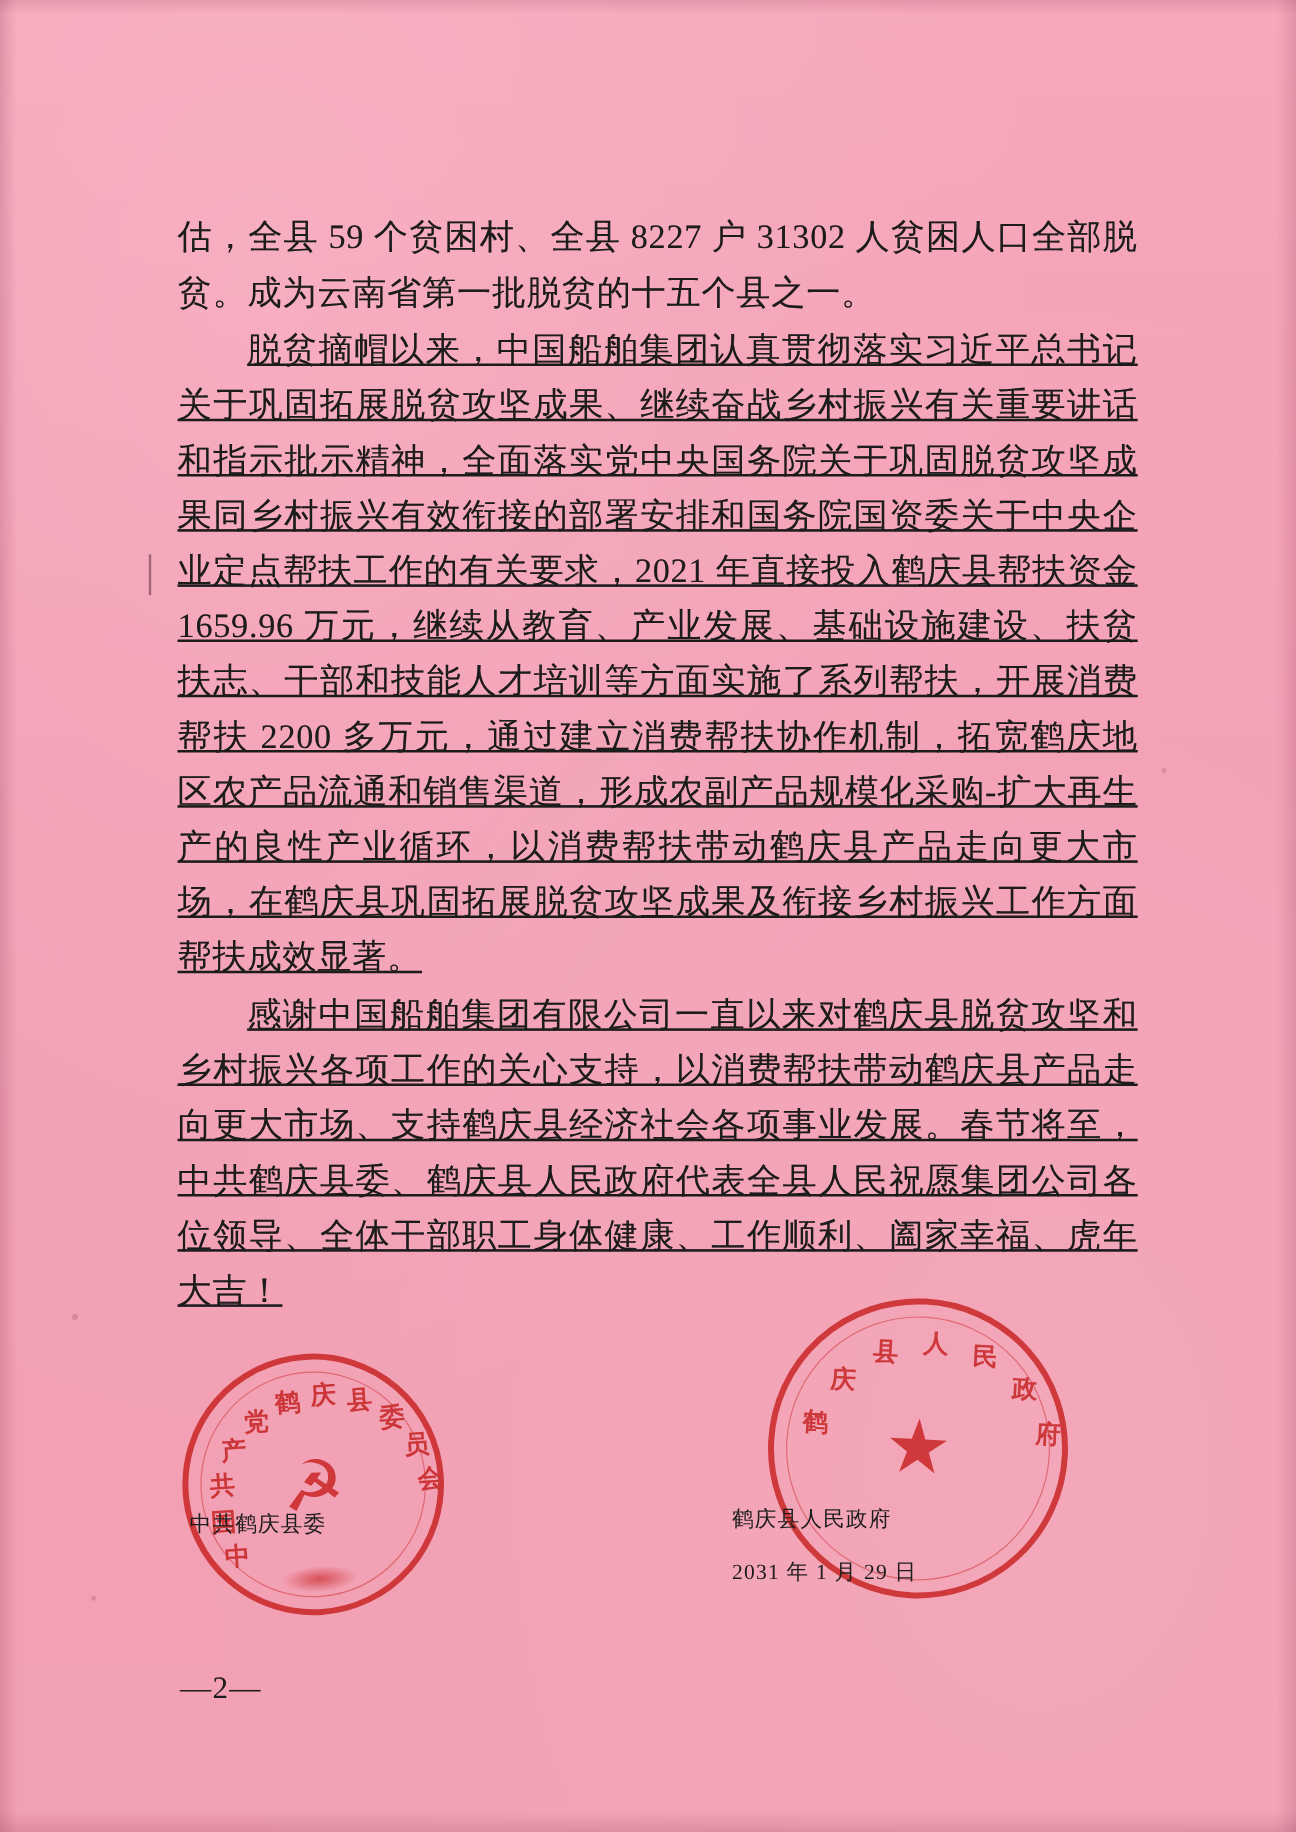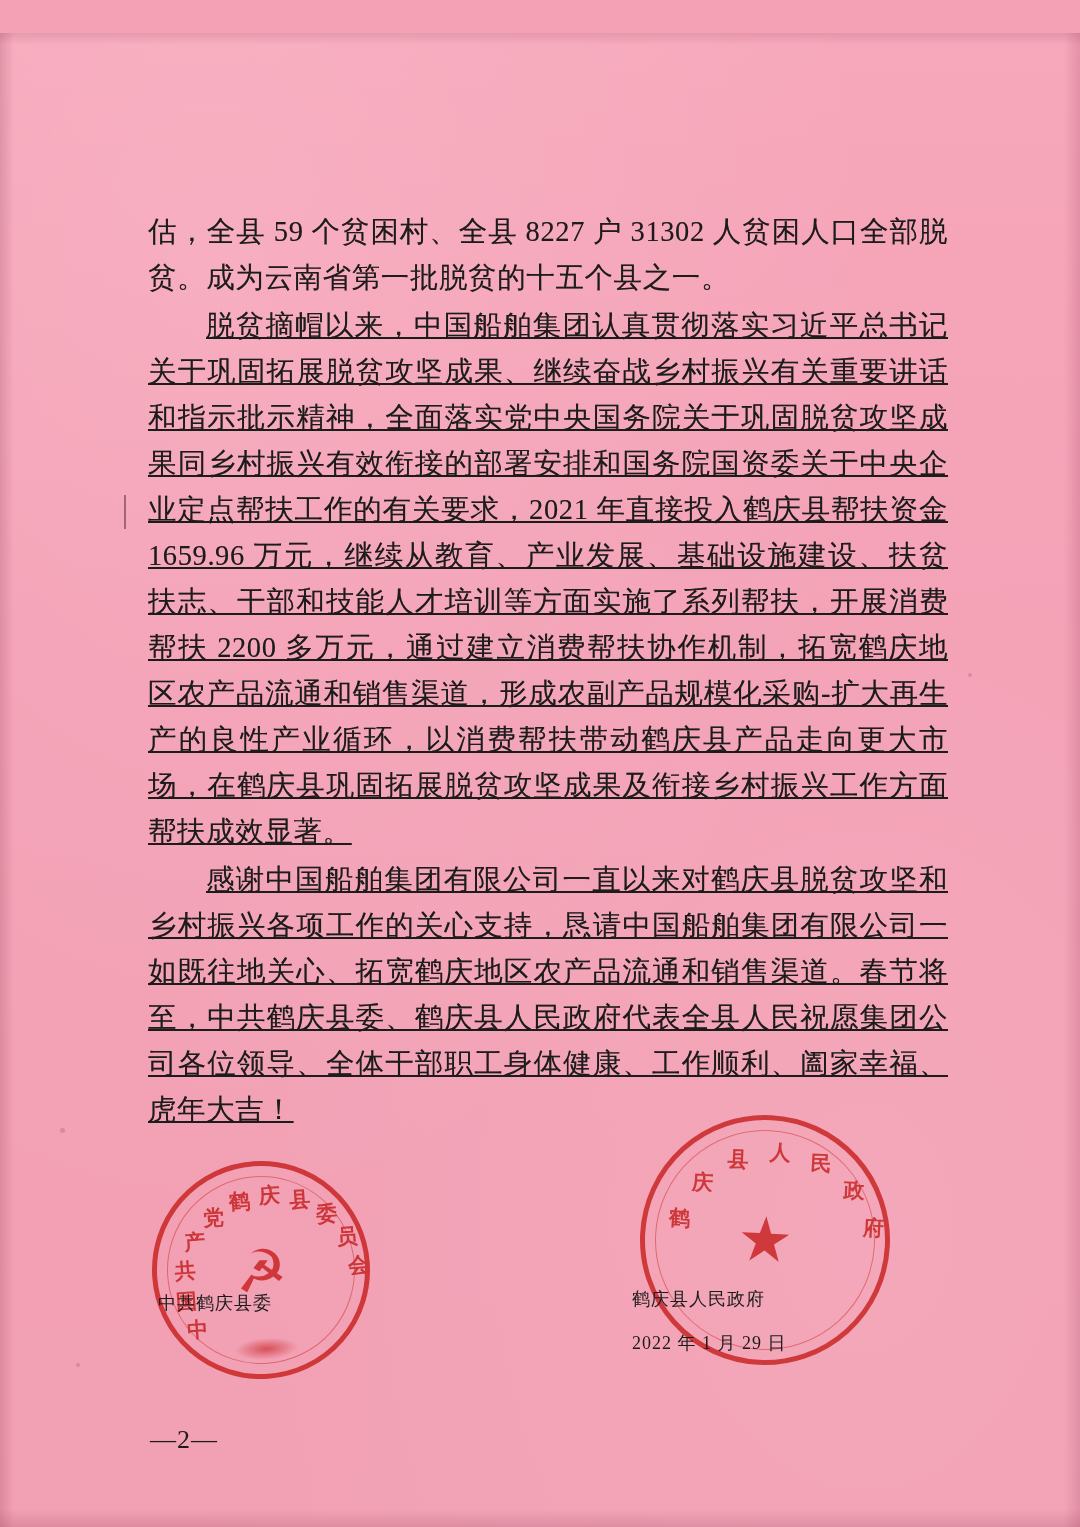--- a/index.html
+++ b/index.html
@@ -14,21 +14,20 @@
     overflow: hidden;
     position: relative;
   }
   .page {
     position: absolute;
     inset: 0;
     background:
       radial-gradient(ellipse at 20% 15%, rgba(255,255,255,0.10), rgba(255,255,255,0) 55%),
       radial-gradient(ellipse at 80% 80%, rgba(255,255,255,0.08), rgba(255,255,255,0) 60%),
       linear-gradient(180deg, #f7a8bb 0%, #f4a0b5 40%, #f2a0b3 100%);
-    margin-top: 33px;
   }
   .paper-edge-left {
     position: absolute;
     left: 0; top: 0; bottom: 0;
     width: 14px;
     background: linear-gradient(90deg, rgba(120,30,60,0.18), rgba(120,30,60,0.0));
     pointer-events: none;
   }
   .paper-edge-right {
     position: absolute;
@@ -167,21 +166,21 @@
     color: #1c1c1c;
     letter-spacing: 1px;
     font-family: "Liberation Serif", serif;
     font-weight: 500;
   }
   .sig-party {
     left: 158px;
     top: 1248px;
   }
   .sig-gov {
-    left: 632px;
+    left: 610px;
     top: 1244px;
   }
 
   .page-number {
     position: absolute;
     left: 150px;
     top: 1392px;
     font-size: 26px;
     color: #1c1c1c;
     letter-spacing: 1px;
@@ -205,21 +204,21 @@
 
   <div class="speck" style="left:60px;top:1095px;width:5px;height:5px;"></div>
   <div class="speck" style="left:76px;top:1330px;width:4px;height:4px;"></div>
   <div class="speck" style="left:968px;top:640px;width:4px;height:4px;"></div>
 
   <div class="mark-left"></div>
 
   <div class="content">
     <p class="para">估，全县 59 个贫困村、全县 8227 户 31302 人贫困人口全部脱贫。成为云南省第一批脱贫的十五个县之一。</p>
     <p class="para indent">脱贫摘帽以来，中国船舶集团认真贯彻落实习近平总书记关于巩固拓展脱贫攻坚成果、继续奋战乡村振兴有关重要讲话和指示批示精神，全面落实党中央国务院关于巩固脱贫攻坚成果同乡村振兴有效衔接的部署安排和国务院国资委关于中央企业定点帮扶工作的有关要求，2021 年直接投入鹤庆县帮扶资金 1659.96 万元，继续从教育、产业发展、基础设施建设、扶贫扶志、干部和技能人才培训等方面实施了系列帮扶，开展消费帮扶 2200 多万元，通过建立消费帮扶协作机制，拓宽鹤庆地区农产品流通和销售渠道，形成农副产品规模化采购-扩大再生产的良性产业循环，以消费帮扶带动鹤庆县产品走向更大市场，在鹤庆县巩固拓展脱贫攻坚成果及衔接乡村振兴工作方面帮扶成效显著。</p>
-    <p class="para indent">感谢中国船舶集团有限公司一直以来对鹤庆县脱贫攻坚和乡村振兴各项工作的关心支持，恳请中国船舶集团有限公司一如既往地关心、拓宽鹤庆地区农产品流通和销售渠道。春节将至，中共鹤庆县委、鹤庆县人民政府代表全县人民祝愿集团公司各位领导、全体干部职工身体健康、工作顺利、阖家幸福、虎年大吉！</p>
+    <p class="para indent">感谢中国船舶集团有限公司一直以来对鹤庆县脱贫攻坚和乡村振兴各项工作的关心支持，以消费帮扶带动鹤庆县产品走向更大市场、支持鹤庆县经济社会各项事业发展。春节将至，中共鹤庆县委、鹤庆县人民政府代表全县人民祝愿集团公司各位领导、全体干部职工身体健康、工作顺利、阖家幸福、虎年大吉！</p>
   </div>
 
   <div class="seal seal-party">
     <div class="seal-ring"></div>
     <div class="hammer-sickle">☭</div>
     <div class="seal-smudge"></div>
     <div class="seal-text">
       <span class="seal-char" style="transform: rotate(-118deg) translate(0,-88px) rotate(118deg);">中</span>
       <span class="seal-char" style="transform: rotate(-98deg) translate(0,-88px) rotate(98deg);">国</span>
       <span class="seal-char" style="transform: rotate(-78deg) translate(0,-88px) rotate(78deg);">共</span>
@@ -247,17 +246,17 @@
       <span class="seal-char" style="transform: rotate(72deg) translate(0,-102px) rotate(-72deg);">府</span>
     </div>
   </div>
 
   <div class="sig sig-party">
     <div>中共鹤庆县委</div>
   </div>
 
   <div class="sig sig-gov">
     <div>鹤庆县人民政府</div>
-    <div>2022 年 1 月 29 日</div>
+    <div>2031 年 1 月 29 日</div>
   </div>
 
   <div class="page-number">—2—</div>
 </div>
 
 </body></html>

